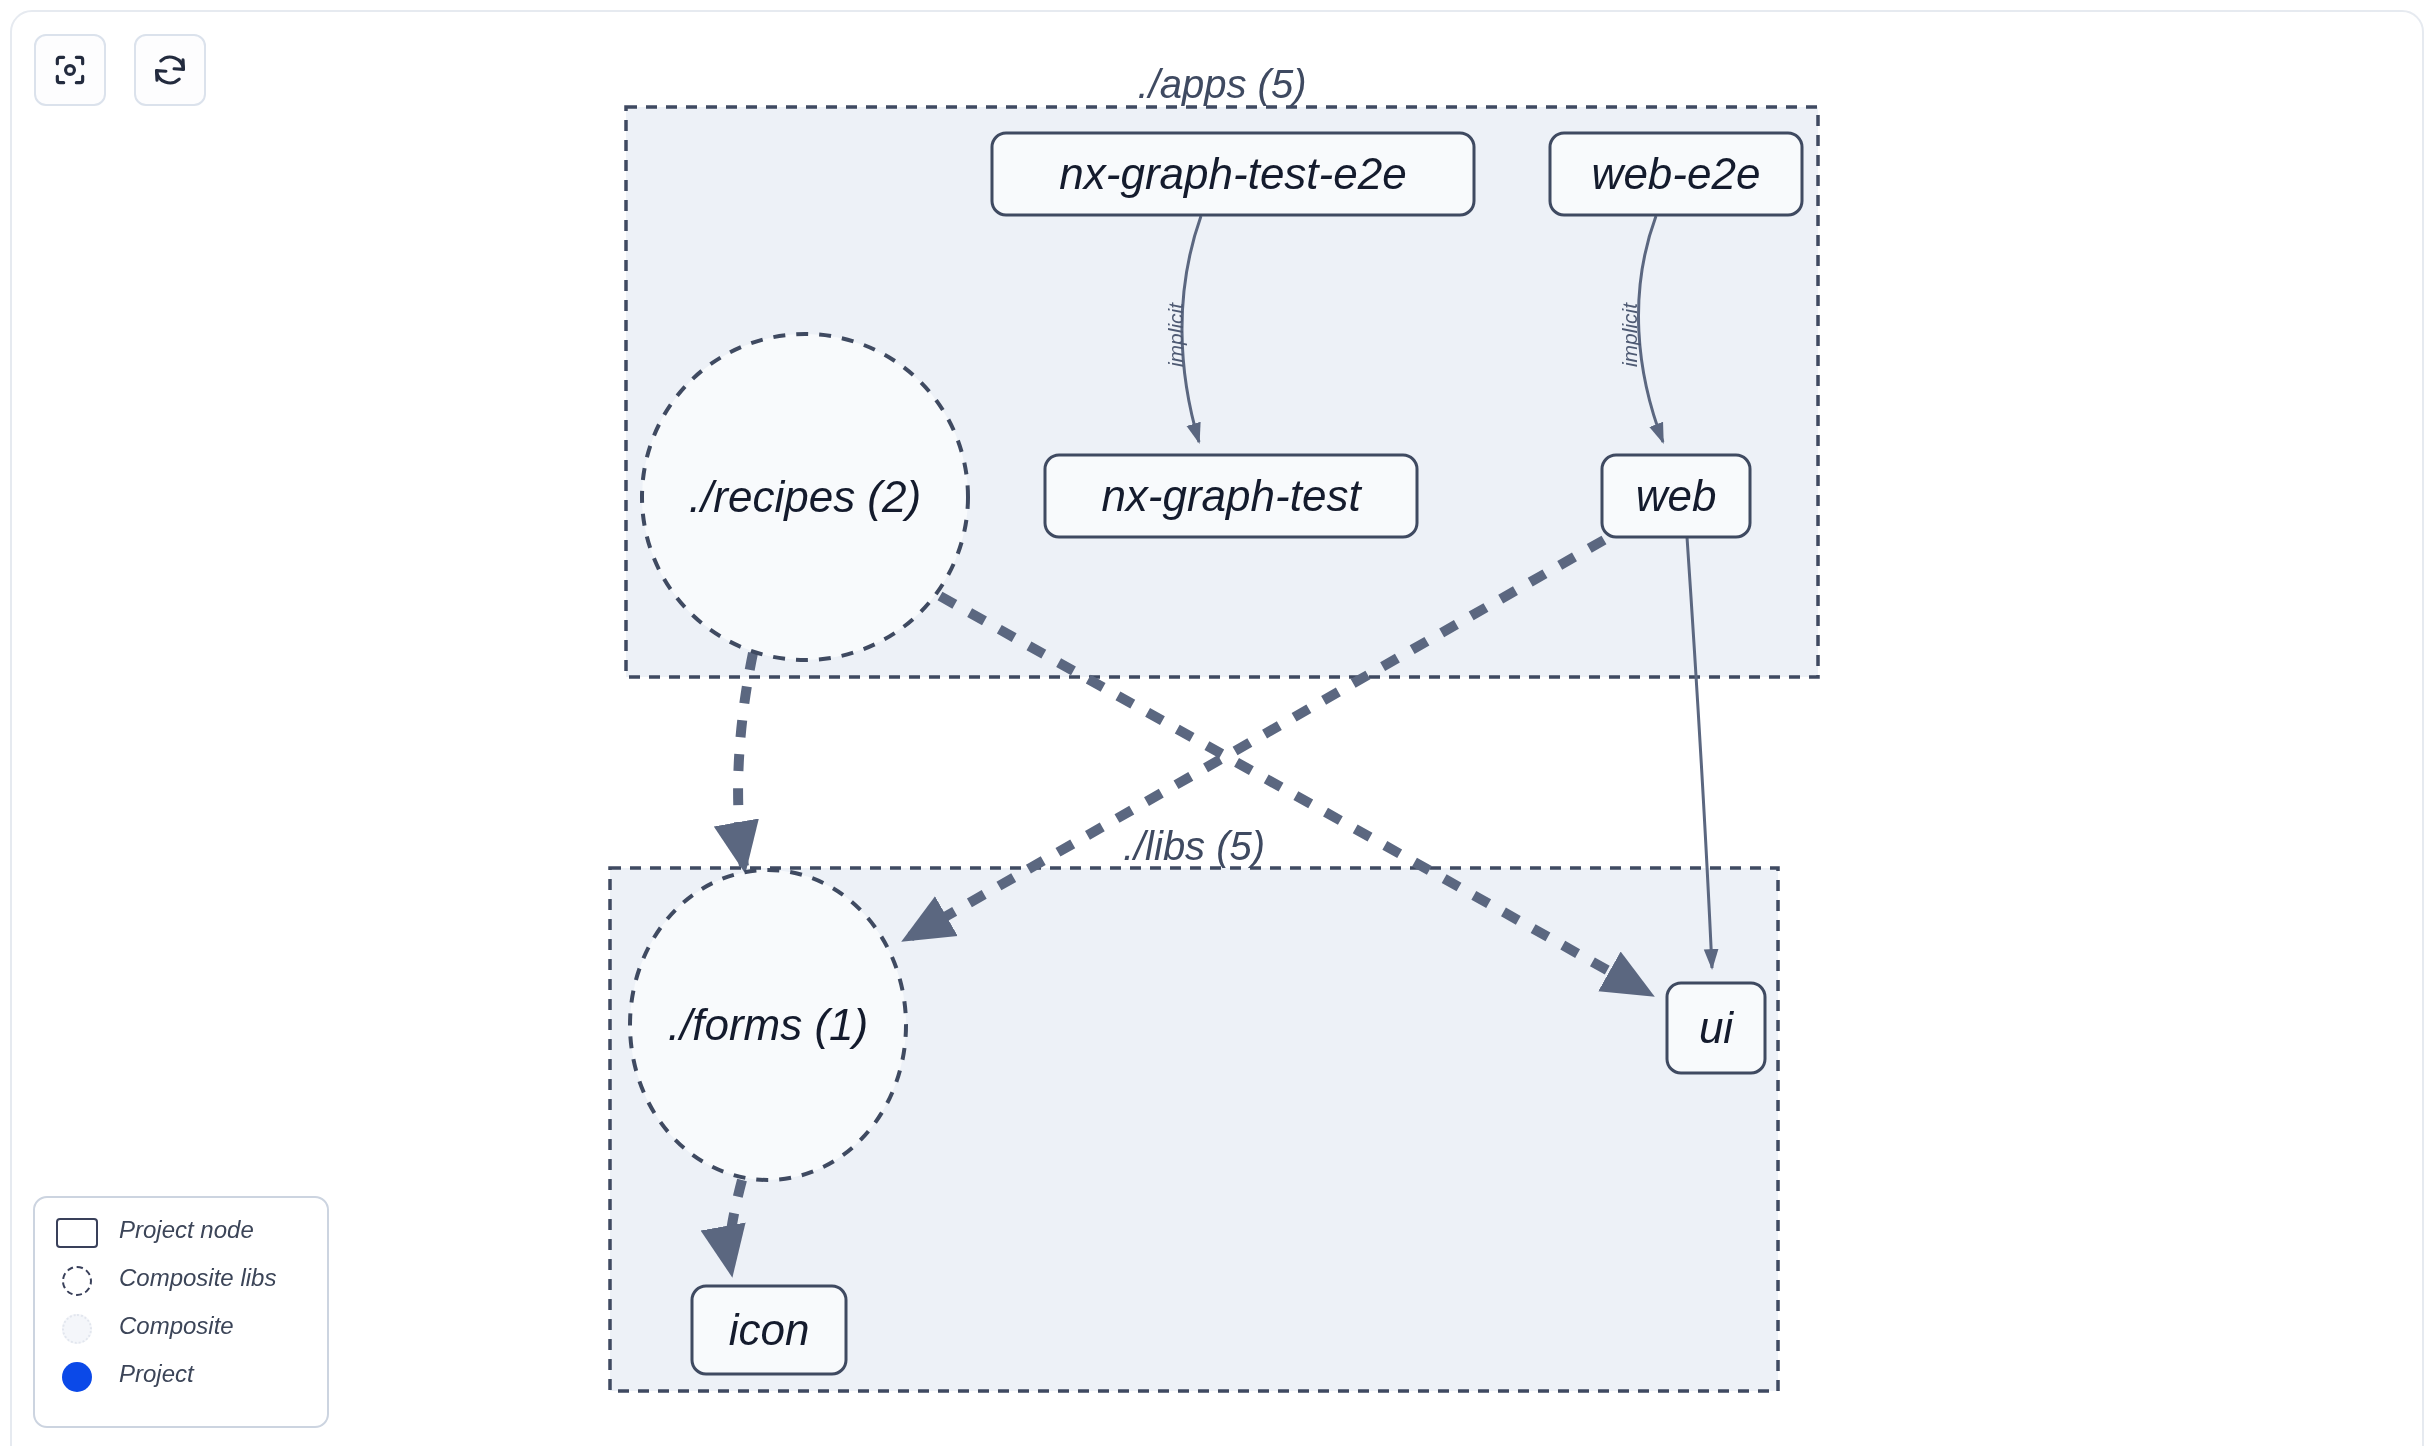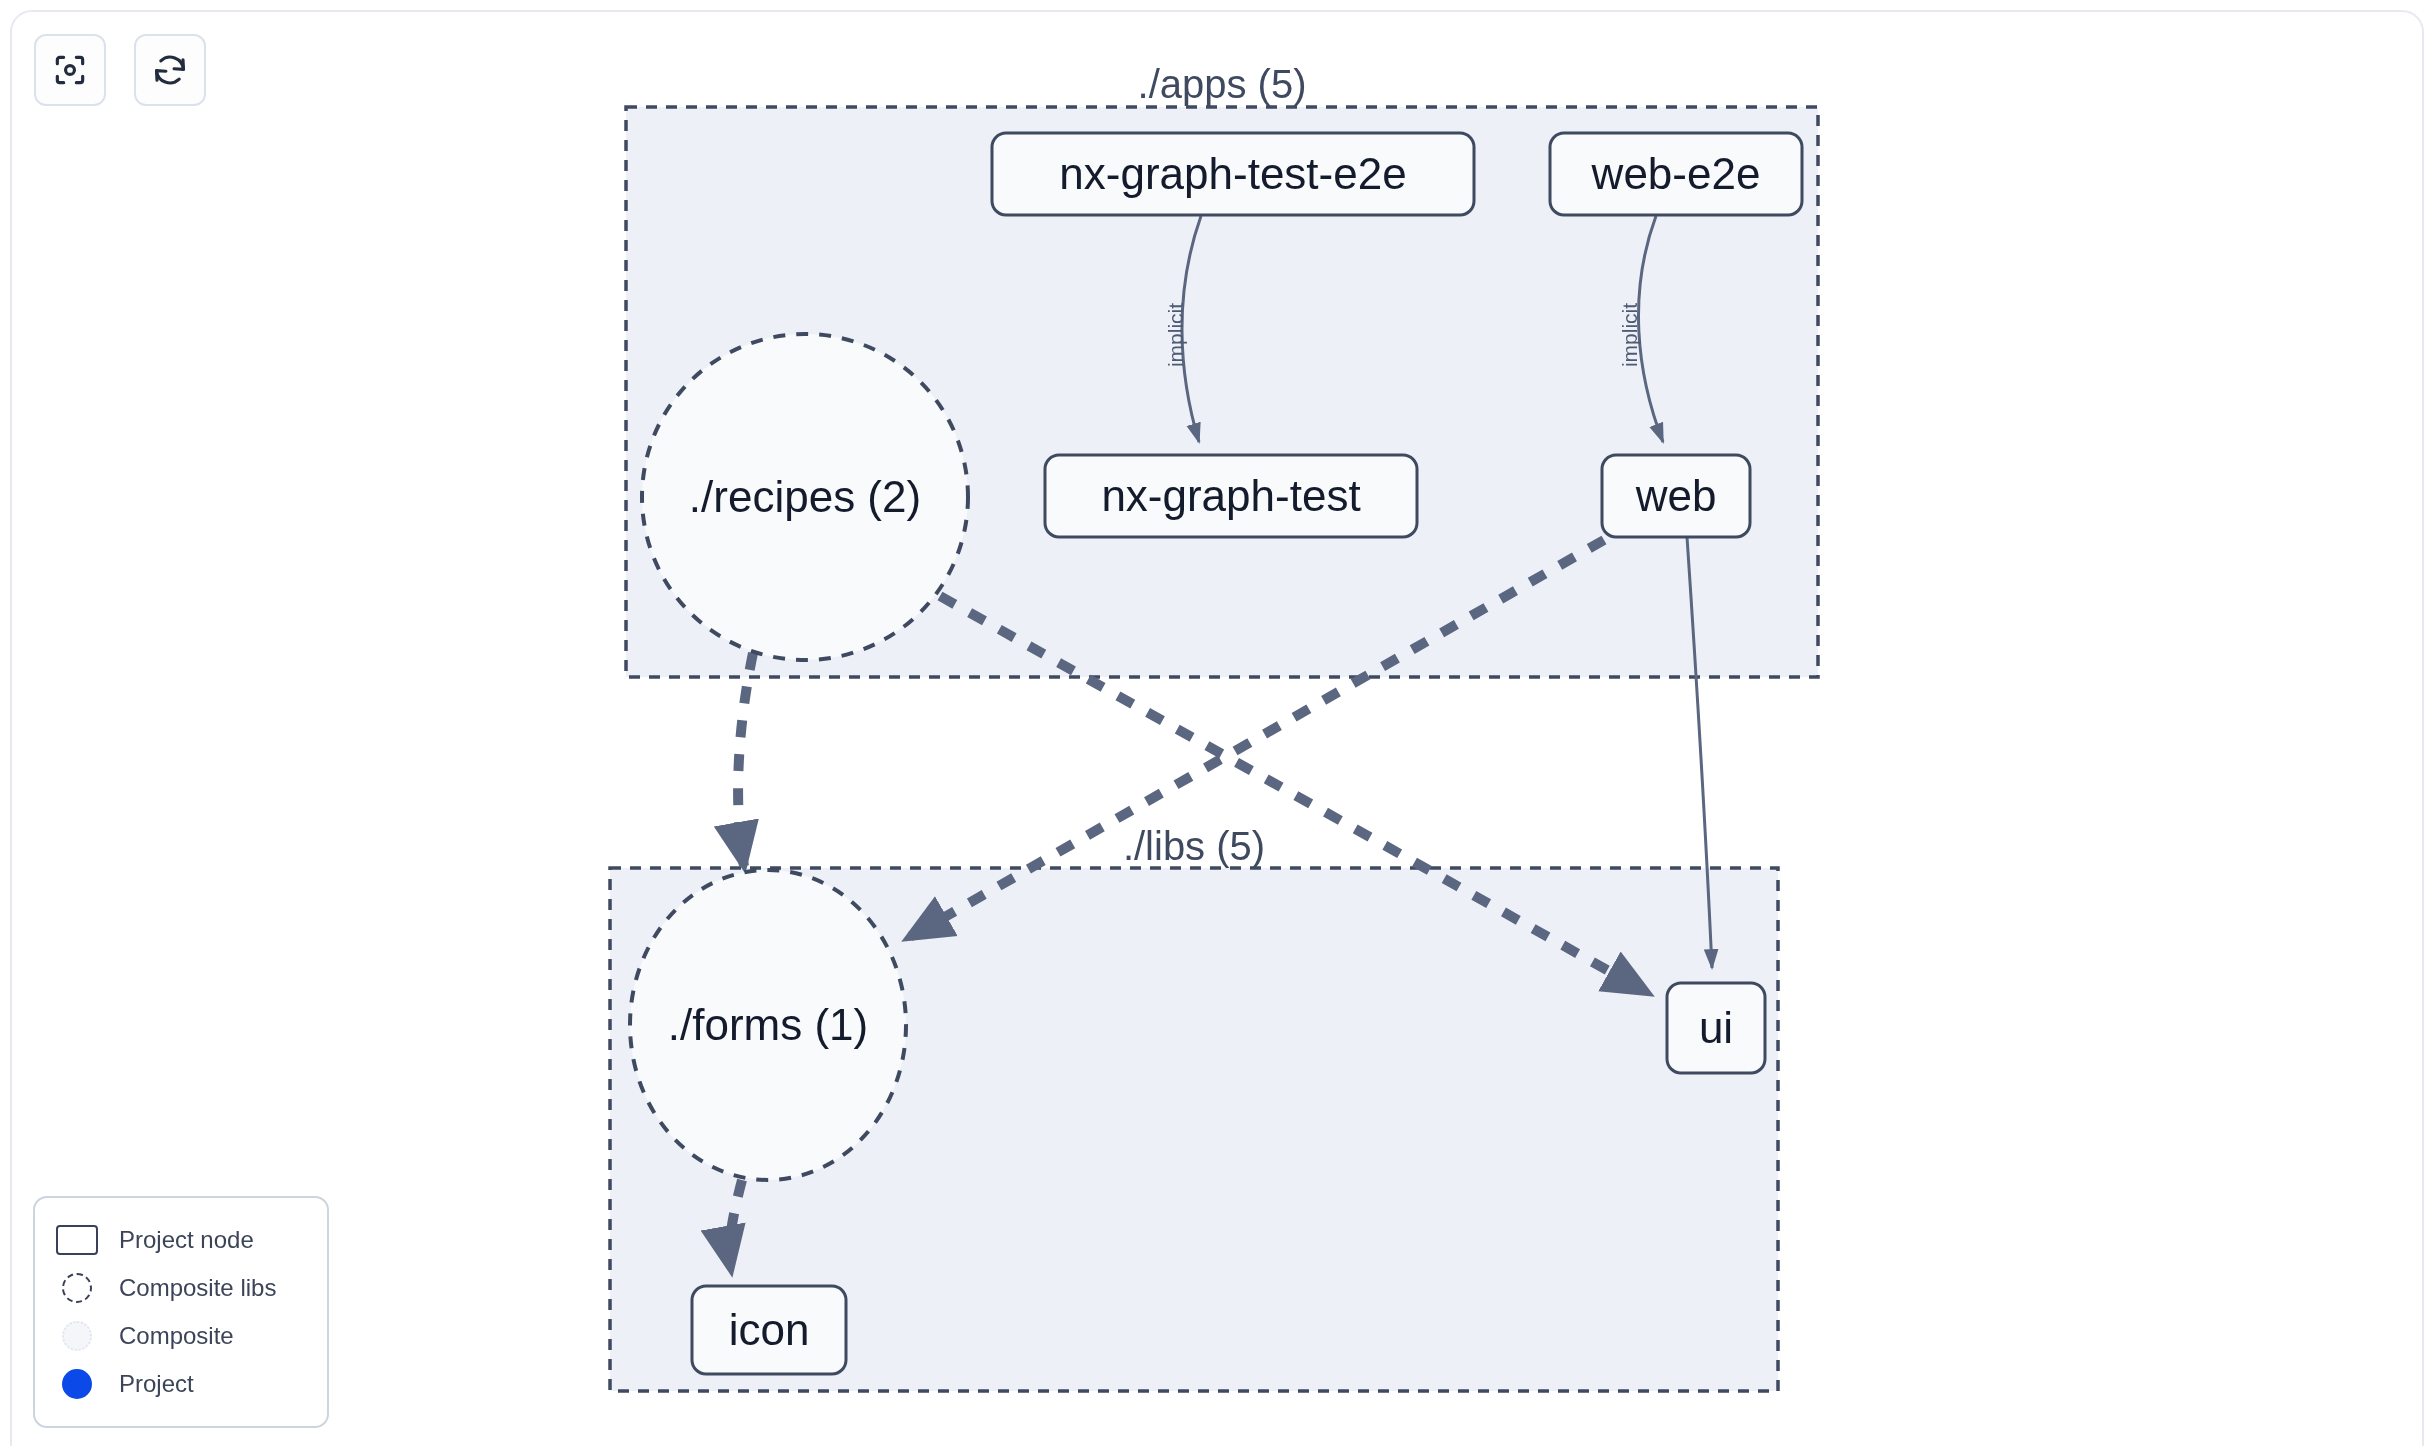--- a/index.html
+++ b/index.html
@@ -7,20 +7,21 @@
     padding: 0;
     background: #ffffff;
     font-family: "Liberation Sans", sans-serif;
   }
   #app {
     position: relative;
     width: 2434px;
     height: 1446px;
     overflow: hidden;
     background: #ffffff;
+    font-style: italic;
   }
   
   .panel-frame {
     position: absolute;
     left: 10px;
     top: 10px;
     width: 2414px;
     height: 1466px;
     border: 2px solid #e6eaf0;
     border-radius: 22px;
@@ -66,21 +67,20 @@
     width: 296px;
     border: 2px solid #ccd4e0;
     border-radius: 14px;
     background: #ffffff;
     padding: 18px 20px 18px 20px;
     box-sizing: border-box;
     z-index: 30;
   }
   .legend-row {
     display: flex;
-    align-items: center;
     height: 48px;
   }
   .legend-swatch {
     width: 44px;
     height: 34px;
     margin-right: 20px;
     flex: 0 0 44px;
     display: flex;
     align-items: center;
     justify-content: center;

